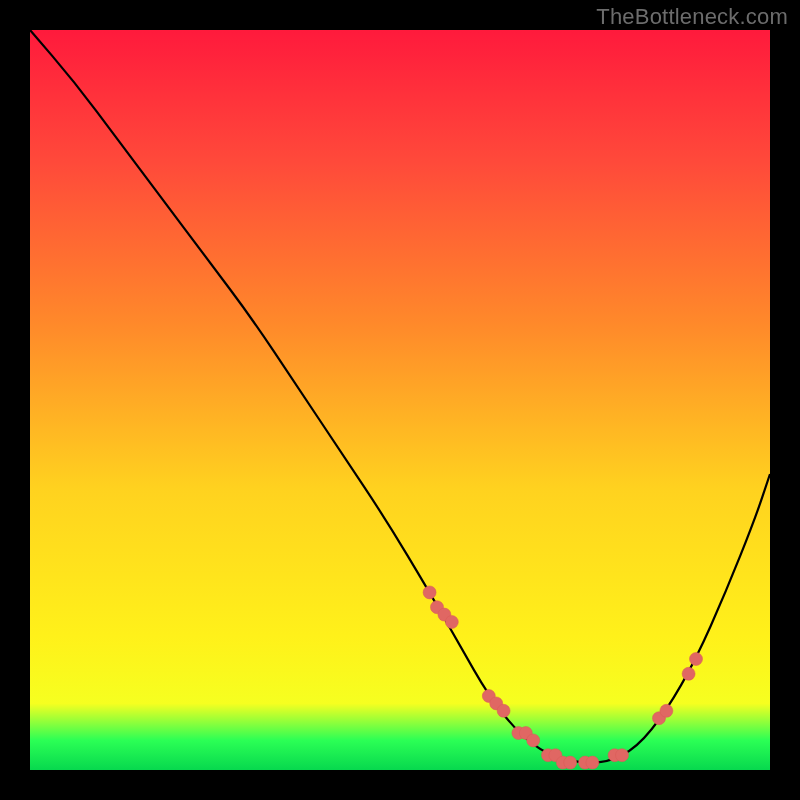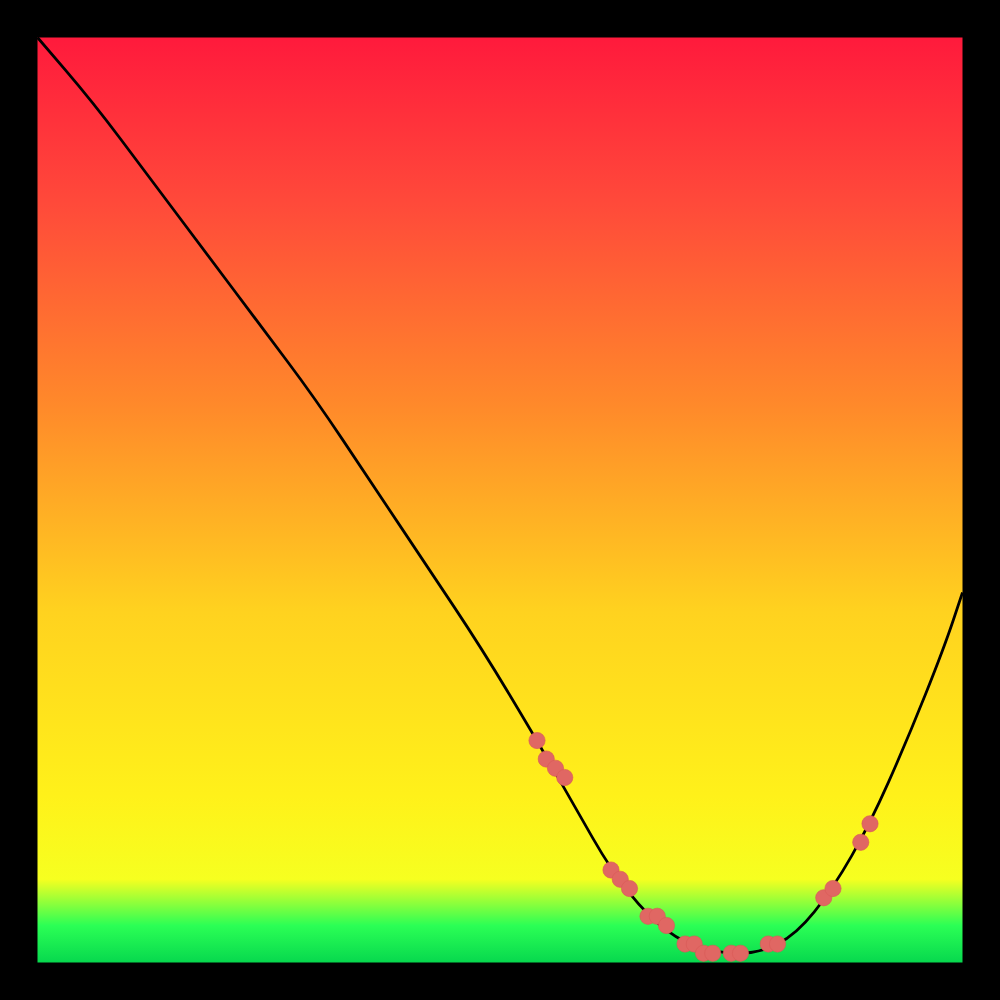--- a/index.html
+++ b/index.html
@@ -64,20 +64,21 @@
   .dot {
     fill: #e06763;
     stroke: #d85a56;
     stroke-width: 0.5;
   }
 </style>
 </head>
 <body>
 
 <div class="frame">
+  <div class="watermark">TheBottleneck.com</div>
 
   <div class="plot">
     <svg class="curve" viewBox="0 0 740 740">
       <path class="curve-path" d="M 0 0 Q 0 0 22.2 25.899999999999977 Q 44.4 51.799999999999955 66.6 81.39999999999998 Q 88.8 111 111 140.59999999999997 Q 133.2 170.19999999999993 155.39999999999998 199.79999999999998 Q 177.6 229.40000000000003 199.8 259 Q 222 288.6 244.2 321.9 Q 266.4 355.2 288.6 388.5 Q 310.8 421.8 333 455.1 Q 355.2 488.4 377.4 525.4 Q 399.6 562.4 414.4 588.3 Q 429.2 614.2 444 640.1 Q 458.8 666 473.6 684.5 Q 488.40000000000003 703 503.20000000000005 714.1 Q 518 725.2 532.8 728.9000000000001 Q 547.6 732.6 562.4000000000001 732.6 Q 577.2 732.6 592 725.2 Q 606.8 717.8 621.5999999999999 699.3 Q 636.4 680.8 651.2 654.9 Q 666 629 680.8 595.7 Q 695.5999999999999 562.4 710.3999999999999 525.4 Q 725.1999999999999 488.4 732.5999999999999 466.2 T 740 444"></path>
       <g>
           <circle cx="399.6" cy="562.4" r="6.5" class="dot"></circle>
           <circle cx="407.00000000000006" cy="577.2" r="6.5" class="dot"></circle>
           <circle cx="414.40000000000003" cy="584.6" r="6.5" class="dot"></circle>
           <circle cx="421.79999999999995" cy="592" r="6.5" class="dot"></circle>
           <circle cx="458.8" cy="666" r="6.5" class="dot"></circle>

